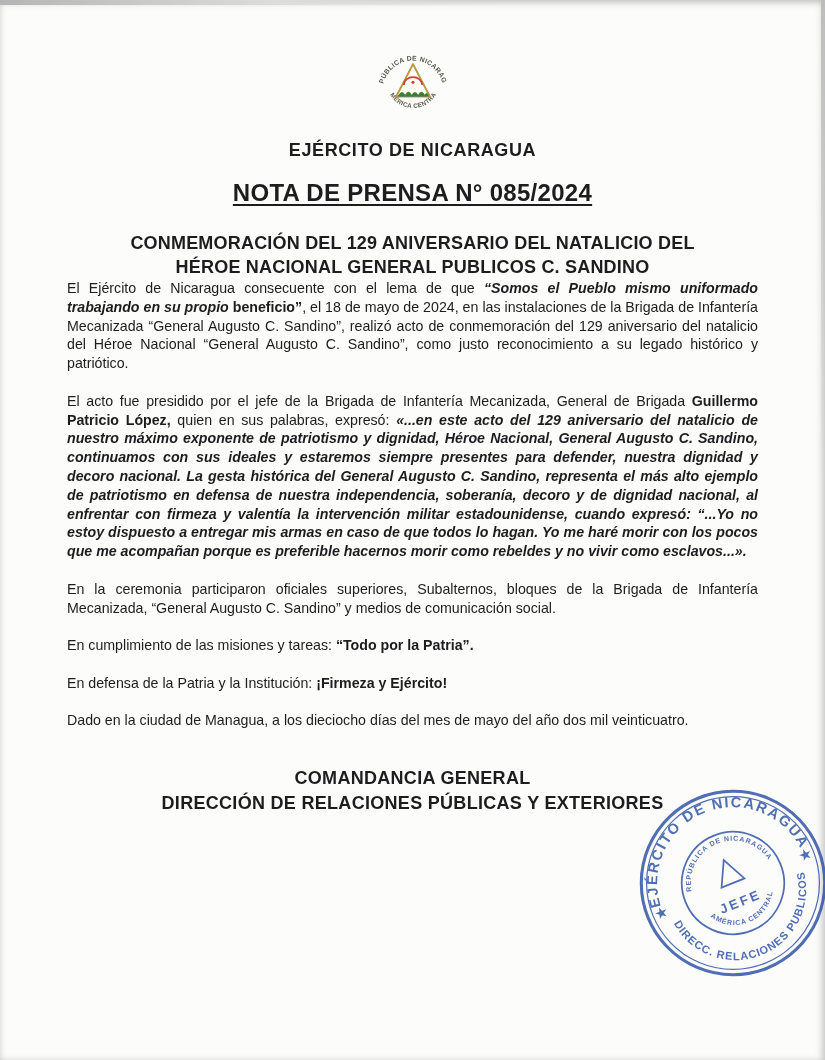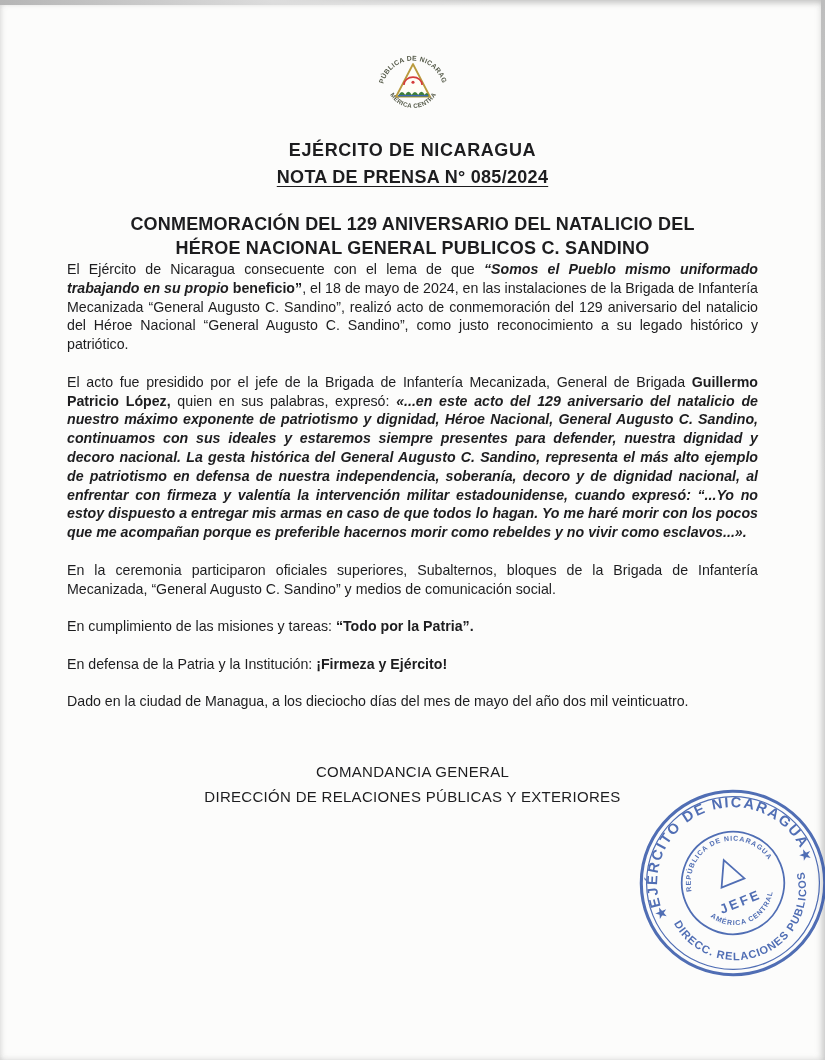--- a/index.html
+++ b/index.html
@@ -16,28 +16,28 @@
     box-shadow:inset 0 3px 6px rgba(120,120,120,.35), inset -4px 0 6px rgba(140,140,140,.25);
   }
   .photo-edge-top{position:absolute;top:0;left:0;width:60%;height:5px;
     background:linear-gradient(to right,#b5b5b5,#dcdcdc 55%,transparent);}
   .photo-edge-right{position:absolute;top:0;right:0;width:4px;height:45%;
     background:linear-gradient(to bottom,#bdbdbd,transparent);}
   .crest{width:78px;margin:42px auto 0;}
   .crest svg{display:block;width:100%;height:auto;}
   .crest-arc{fill:var(--crest-text);font-weight:bold;letter-spacing:.5px;}
   h1.org{margin-top:20px;text-align:center;font-size:18px;letter-spacing:.6px;}
-  h2.nota{margin-top:6px;text-align:center;font-size:18px;letter-spacing:.3px;
+  h2.nota{margin-top:18px;text-align:center;font-size:24px;letter-spacing:.3px;
     text-decoration:underline;text-underline-offset:3px;}
   h3.doc-title{margin-top:24px;text-align:center;font-size:18px;line-height:24px;letter-spacing:.2px;}
   .doc-body{font-size:14.2px;line-height:18.8px;text-align:justify;}
   .para{margin-bottom:18.8px;}
   .b{font-weight:bold;}
   .i{font-style:italic;}
-  .footer{margin-top:48px;text-align:center;font-weight:normal;font-size:15px;line-height:25px;letter-spacing:.3px;}
+  .footer{margin-top:36px;text-align:center;font-weight:bold;font-size:18px;line-height:25px;letter-spacing:.3px;}
   .seal{position:absolute;left:636px;top:786px;width:194px;height:194px;
     transform:rotate(-22deg);opacity:.82;}
   .seal svg{display:block;width:100%;height:100%;}
   .seal text{fill:var(--seal-color);font-family:"Liberation Sans",sans-serif;font-weight:bold;}
   .seal .ring{fill:none;stroke:var(--seal-color);}
 </style>
 </head>
 <body>
 
 <div class="page">

